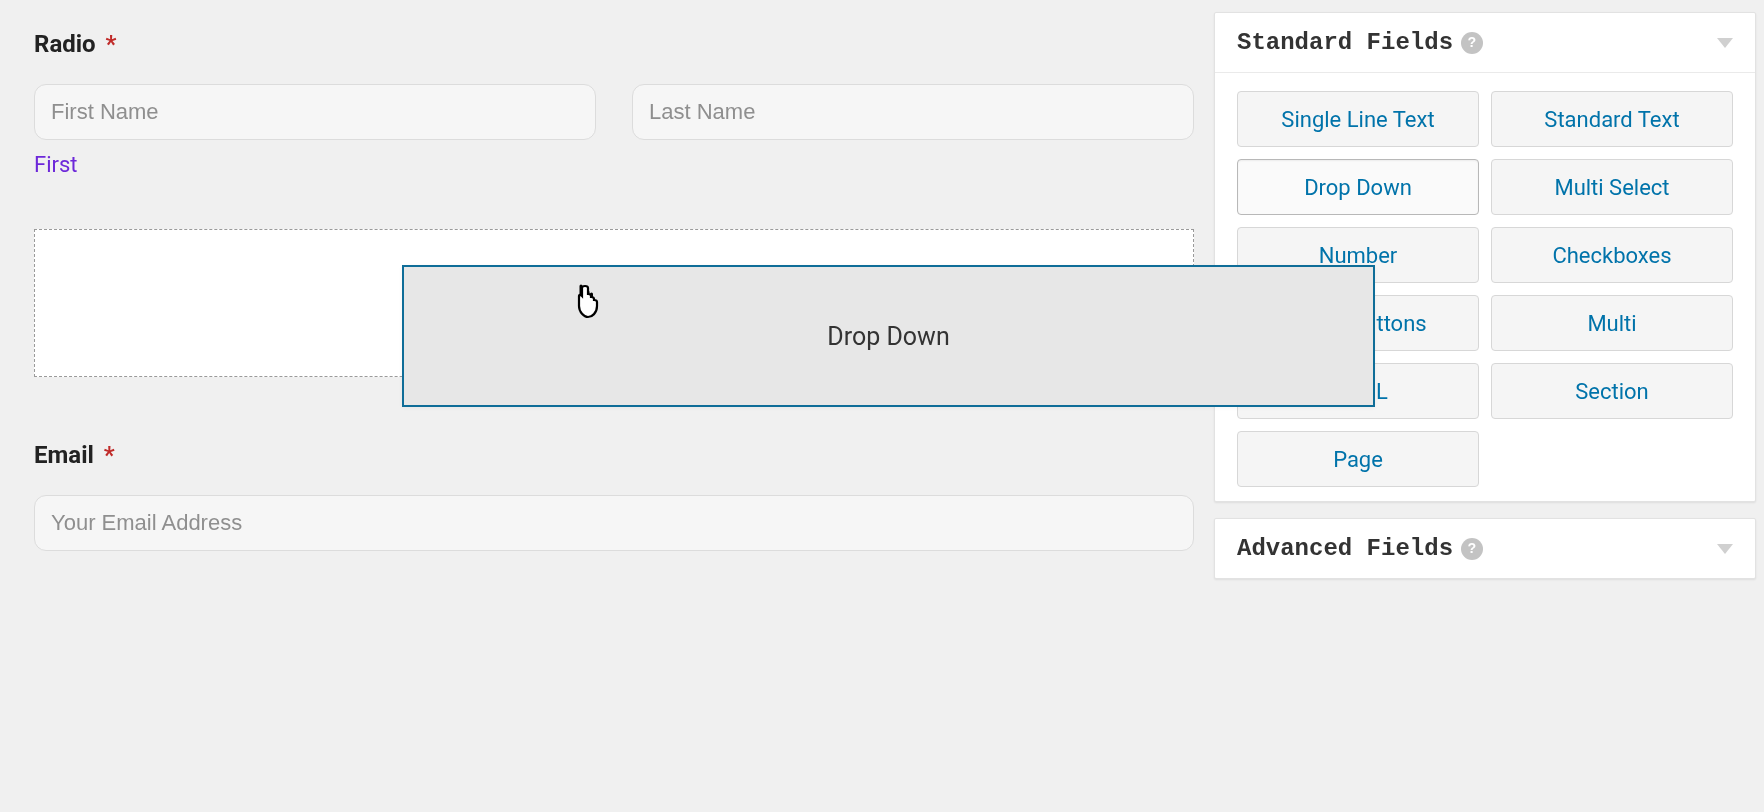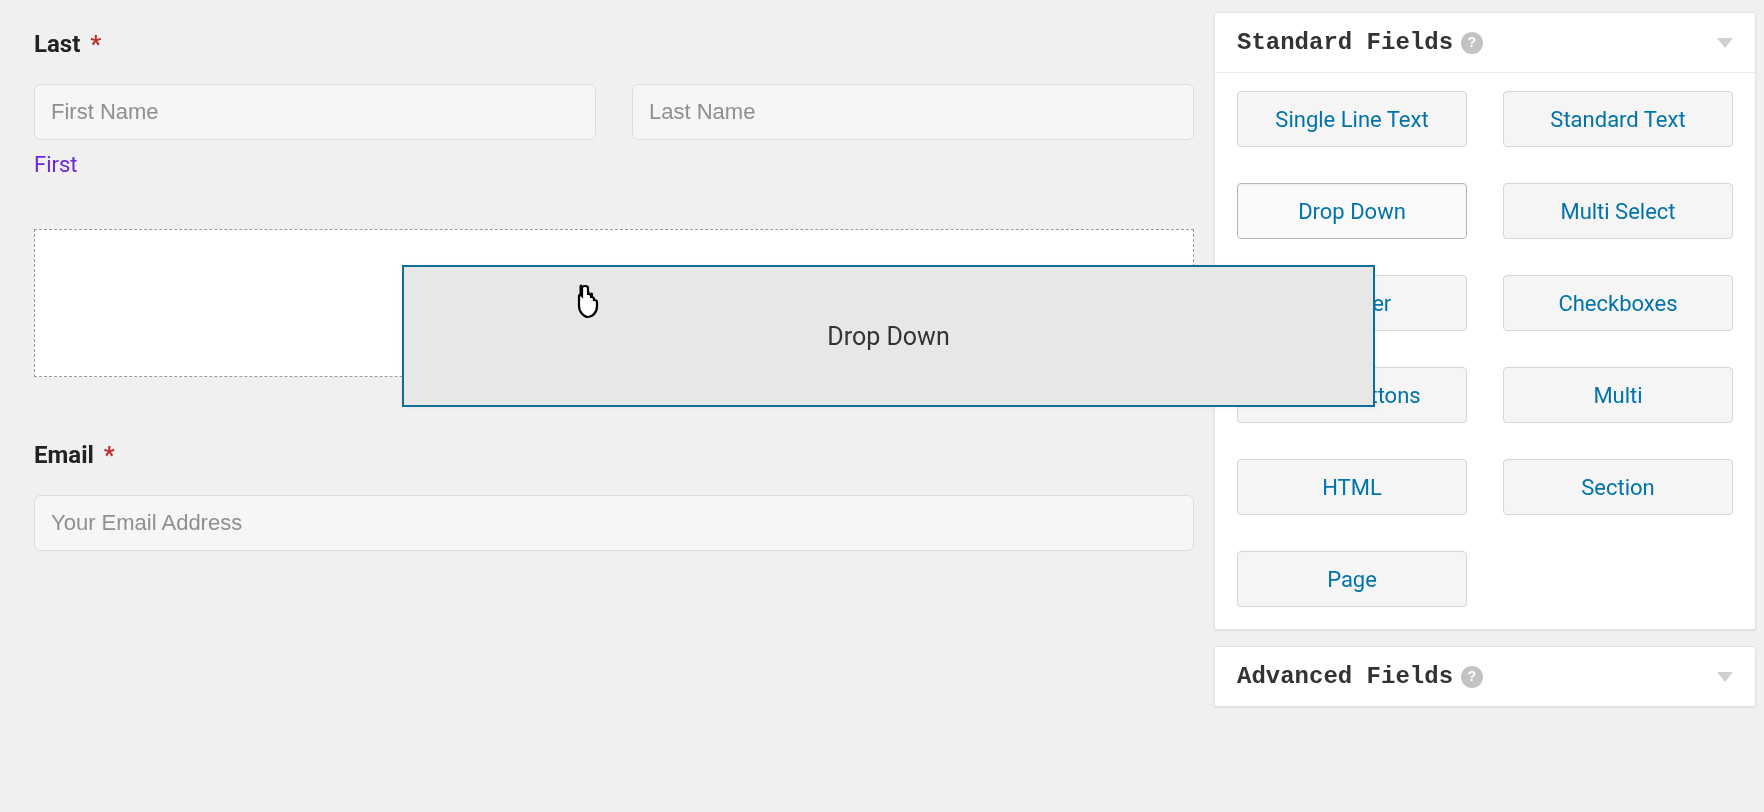--- a/index.html
+++ b/index.html
@@ -36,21 +36,21 @@
   .req { color: #c02b29; margin-left: 4px; }
   .name-row {
     display: flex;
     gap: 36px;
   }
   .name-cell { flex: 1; }
   .tx {
     width: 100%;
     height: 56px;
     border: 1px solid #dcdcdc;
-    border-radius: 6px;
+    border-radius: 12px;
     background: #f6f6f6;
     font-size: 22px;
     padding: 0 16px;
     color: #222;
   }
   .tx::placeholder { color: #8f8f8f; }
   .sublabel {
     font-size: 22px;
     color: #6d28d9;
     margin-top: 12px;
@@ -125,24 +125,24 @@
     font-size: 14px; font-weight: 700;
     line-height: 1;
   }
   .caret {
     width: 0; height: 0;
     border-left: 8px solid transparent;
     border-right: 8px solid transparent;
     border-top: 10px solid #d0d0d0;
   }
   .panel-body {
-    padding: 18px 22px 22px 22px;
+    padding: 18px 22px 14px 22px;
     display: grid;
     grid-template-columns: 1fr 1fr;
-    gap: 36px;
+    gap: 12px;
   }
   .field-btn {
     display: flex;
     align-items: center;
     justify-content: center;
     height: 56px;
     border: 1px solid #d7d7d7;
     background: #f5f5f5;
     color: #0073aa;
     font-size: 22px;
@@ -159,21 +159,21 @@
 </style>
 </head>
 <body>
 
 <div class="wrap">
 
   <div class="canvas-col">
 
     <div class="field-block">
       <div class="field-label">
-        <span>Last</span>
+        <span>Radio</span>
         <span class="req">*</span>
       </div>
       <div class="name-row">
         <div class="name-cell">
           <input class="tx" type="text" placeholder="First Name" style="">
           <div class="sublabel">First</div>
         </div>
         <div class="name-cell">
           <input class="tx" type="text" placeholder="Last Name" style="">
         </div>

